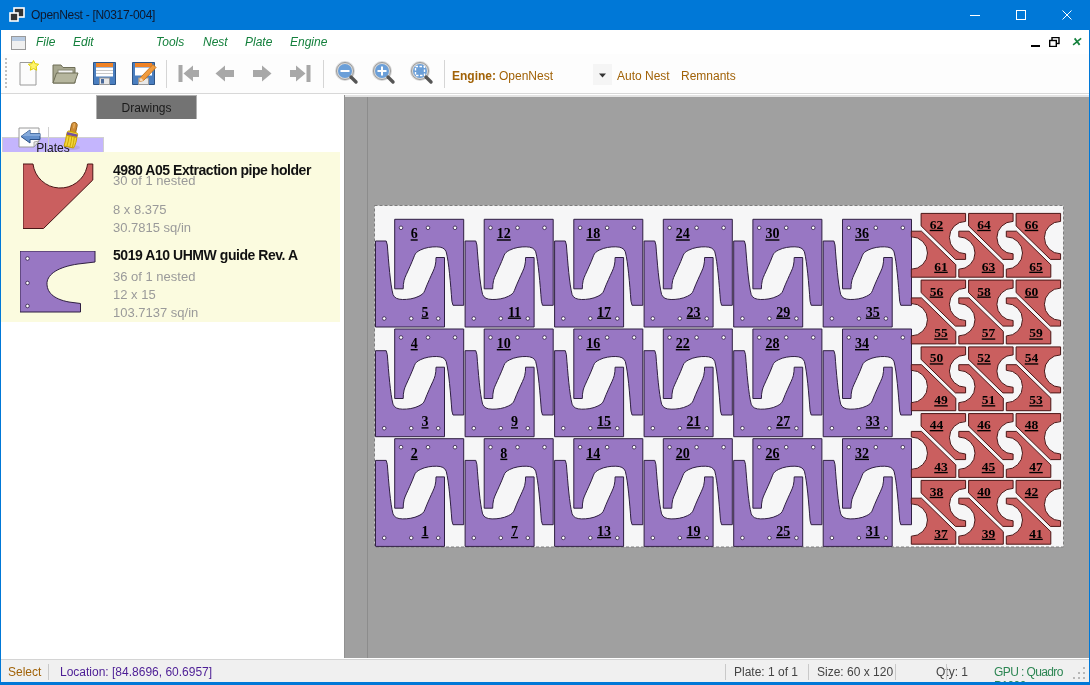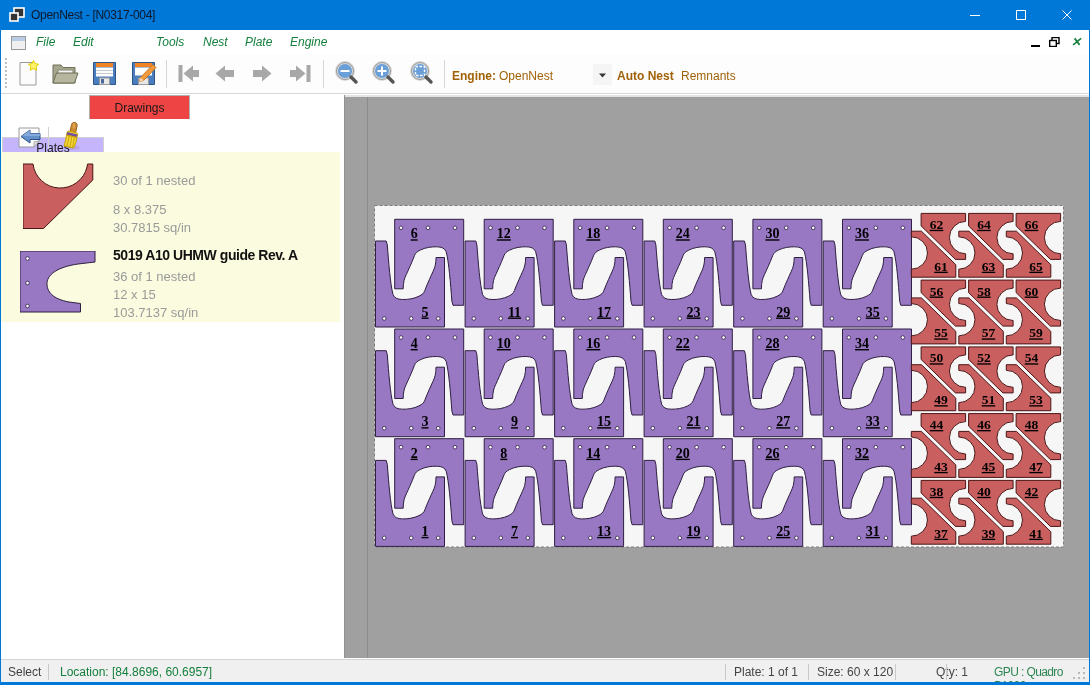--- a/index.html
+++ b/index.html
@@ -8,21 +8,21 @@
 .tb-btn{position:absolute;top:0;width:46px;height:30px;text-align:center;color:#fff;}
 .menubar{position:absolute;left:1px;top:30px;width:1088px;height:24px;background:#fff;font-size:12px;color:#15803d;font-style:italic;}
 .menubar span.mi{position:absolute;top:5px;}
 .toolbar{position:absolute;left:1px;top:54px;width:1088px;height:40px;background:#fdfdfd;border-bottom:1px solid #d8d8d8;}
 .tsep{position:absolute;top:6px;width:1px;height:28px;background:#d5d5d5;}
 .ticon{position:absolute;top:8px;}
 .tlabel{position:absolute;top:15px;font-size:12px;color:#a16207;}
 .leftpanel{position:absolute;left:0;top:95px;width:345px;height:563px;background:#fff;border-right:1px solid #919191;border-left:1px solid #0078d7;}
 .tab{position:absolute;font-size:12px;color:#1a1a1a;text-align:center;}
 .tab.inactive{left:1px;top:3px;width:102px;height:37px;background:#c4b5fd;border:1px solid #d0d0d0;border-bottom:none;line-height:21px;margin-top:39px;}
-.tab.active{left:88px;top:0px;width:101px;height:24px;background:#ef4444;border:1px solid #b0b0b0;border-bottom:none;line-height:24px;}
+.tab.active{left:95px;top:0px;width:101px;height:24px;background:#737373;border:1px solid #b0b0b0;border-bottom:none;line-height:24px;}
 .psep{position:absolute;left:47px;top:32px;width:1px;height:22px;background:#d0d0d0;}
 .yellow{position:absolute;left:0px;top:57px;width:339px;height:170px;background:#fbfbdf;}
 .item-title{position:absolute;left:112px;font-size:14px;font-weight:bold;color:#111;letter-spacing:-0.45px;}
 .item-gray{position:absolute;left:112px;font-size:13px;color:#9a9a9a;}
 .canvas{position:absolute;left:345px;top:95px;width:745px;height:563px;background:#a0a0a0;border-top:2px solid #e3e3e3;}
 .cline{position:absolute;left:367px;top:97px;width:1px;height:561px;background:#8c8c8c;}
 .statusbar{position:absolute;left:0;top:659px;width:1090px;height:24px;background:#f0f0f0;border-top:1px solid #d4d4d4;font-size:12px;color:#444;}
 .ssep{position:absolute;top:4px;width:1px;height:16px;background:#c9c9c9;}
 .stext{position:absolute;top:5px;}
 .bottomborder{position:absolute;left:0;top:682px;width:1090px;height:3px;background:#0078d7;}
@@ -141,21 +141,21 @@
   <circle cx="11" cy="10" r="8.5" fill="none" stroke="#8a8a8a" stroke-width="0.8"></circle>
   <rect x="6.5" y="5.5" width="9" height="9" fill="none" stroke="#fff" stroke-width="1.4" stroke-dasharray="2.5,1.5"></rect>
   <path d="M17,16 L22,21" stroke="#555" stroke-width="3.4" stroke-linecap="round"></path>
  </svg>
  <div class="tsep" style="left:443px;"></div>
  <div class="tlabel" style="left:451px;font-weight:bold;">Engine:</div>
  <div class="tlabel" style="left:498px;">OpenNest</div>
  <div style="position:absolute;left:592px;top:10px;width:19px;height:21px;background:#f5f5f5;"><svg width="19" height="21">
         <path d="M6,9.5 L13,9.5 L9.5,13.5 Z" fill="#333"></path>
       </svg></div>
- <div class="tlabel" style="left:616px;font-weight:bold;">Auto Nest</div>
+ <div class="tlabel" style="left:616px;">Auto Nest</div>
  <div class="tlabel" style="left:680px;">Remnants</div>
 </div>
 
 <div class="leftpanel">
  <div class="tab inactive">Plates</div>
  <div class="tab active">Drawings</div>
  <svg width="26" height="28" style="position:absolute;left:16px;top:31px;">
   <path d="M2,2 L22,2 L22,15 L17,21 L2,21 Z" fill="#fdfdfd" stroke="#9a9a9a"></path>
   <path d="M17,21 L22,15 L17,16 Z" fill="#e8e8e8" stroke="#9a9a9a" stroke-width="0.8"></path>
   <path d="M4,10.5 L13,4 L13,7.5 L23,7.5 L23,13.5 L13,13.5 L13,17 Z" fill="#6490cc" stroke="#2a4f85" stroke-width="1"></path>
@@ -174,20 +174,21 @@
  <div class="yellow">
   <svg width="75" height="68" style="position:absolute;left:22px;top:10px;">
    <path d="M0,2 L10,2 A27.5 27.5 0 0 0 64,5 L64.5,2 L69.8,2 L69.8,18 L20.5,66.5 L0,66.5 Z" fill="#ca5f5f" stroke="#4a1616"></path>
   </svg>
   <svg width="78" height="64" style="position:absolute;left:19px;top:99px;">
    <path d="M0,0 L75,0 L75,11 L58,13 C38,16 28,23 27,31.5 C26.5,41 33,48 49,51 L60.5,52.5 L60.5,61 L0,61 Z" fill="#9877c3" stroke="#2f1f42"></path>
    <circle cx="7.5" cy="7.5" r="1.8" fill="#fff" stroke="#2f1f42" stroke-width="0.8"></circle>
    <circle cx="7.5" cy="32" r="1.8" fill="#fff" stroke="#2f1f42" stroke-width="0.8"></circle>
    <circle cx="7.5" cy="55" r="1.8" fill="#fff" stroke="#2f1f42" stroke-width="0.8"></circle>
   </svg>
+  <div class="item-title" style="top:10px;">4980 A05 Extraction pipe holder</div>
   <div class="item-gray" style="top:21px;">30 of 1 nested</div>
   <div class="item-gray" style="top:50px;">8 x 8.375</div>
   <div class="item-gray" style="top:68px;">30.7815 sq/in</div>
   <div class="item-title" style="top:95px;">5019 A10 UHMW guide Rev. A</div>
   <div class="item-gray" style="top:117px;">36 of 1 nested</div>
   <div class="item-gray" style="top:135px;">12 x 15</div>
   <div class="item-gray" style="top:153px;">103.7137 sq/in</div>
  </div>
 </div>
 
@@ -464,23 +465,23 @@
       <use href="#rp"></use>
     </g>
 <g transform="translate(1016.1,480.4)">
       <use href="#rp"></use>
     </g>
 <text class="rn" x="1031.5" y="495.8">42</text>
 <text class="rn" x="1036.0" y="537.7">41</text>
 </svg>
 
 <div class="statusbar">
- <div class="stext" style="left:8px;color:#404040;">Select</div>
+ <div class="stext" style="left:8px;color:#a16207;">Select</div>
  <div class="ssep" style="left:48px;"></div>
- <div class="stext" style="left:60px;color:#15803d;">Location: [84.8696, 60.6957]</div>
+ <div class="stext" style="left:60px;color:#4c1d95;">Location: [84.8696, 60.6957]</div>
  <div class="ssep" style="left:725px;"></div>
  <div class="stext" style="left:734px;">Plate: 1 of 1</div>
  <div class="ssep" style="left:808px;"></div>
  <div class="stext" style="left:817px;">Size: 60 x 120</div>
  <div class="ssep" style="left:895px;"></div>
  <div class="stext" style="left:906px;margin-left:30px;">Qty: 1</div>
  <div class="ssep" style="left:946px;"></div>
  <div class="stext" style="left:958px;color:#2d8653;letter-spacing:-0.6px;margin-left:36px;">GPU : Quadro P1000</div>
 </div>
 <svg width="14" height="14" style="position:absolute;left:1073px;top:667px;">

